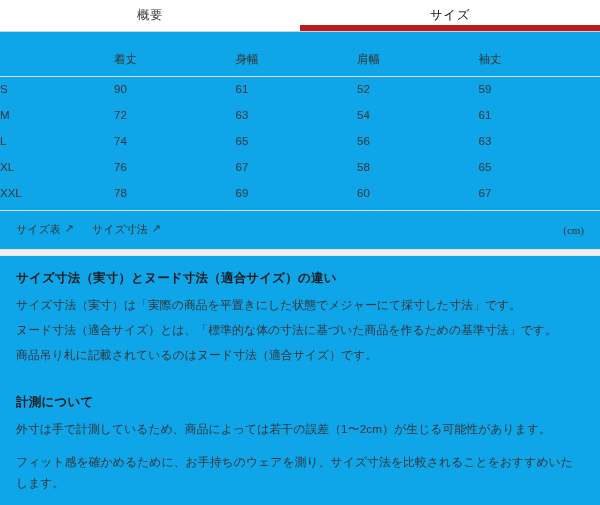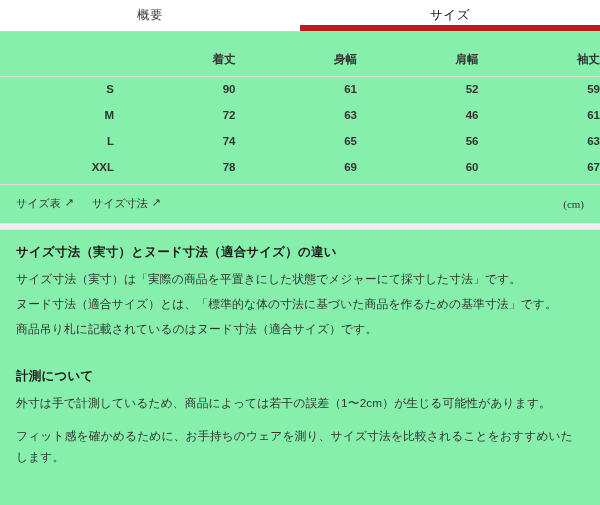--- a/index.html
+++ b/index.html
@@ -12,21 +12,21 @@
     height: 505px;
     background: #ffffff;
     font-family: "Liberation Sans", sans-serif;
     color: #222222;
     overflow: hidden;
   }
   .page {
     width: 600px;
     height: 505px;
     position: relative;
-    background: #86efac;
+    background: #0ea5e9;
   }
 
   
   .tabs {
     display: flex;
     width: 100%;
     height: 32px;
     border-bottom: 1px solid #cfcfcf;
   }
   .tab {
@@ -50,22 +50,22 @@
     padding: 0;
   }
   table.size-table {
     width: 100%;
     border-collapse: collapse;
     margin-top: 14px;
   }
   table.size-table th,
   table.size-table td {
     font-size: 11.5px;
-    font-weight: bold;
-    text-align: right;
+    font-weight: normal;
+    text-align: left;
     color: #333333;
     padding: 0;
     height: 26px;
     vertical-align: middle;
   }
   table.size-table thead th {
     font-size: 11.5px;
     color: #333333;
     height: 30px;
     padding-bottom: 2px;
@@ -187,31 +187,38 @@
           <td class="row-label">S</td>
           <td>90</td>
           <td>61</td>
           <td>52</td>
           <td>59</td>
         </tr>
         <tr>
           <td class="row-label">M</td>
           <td>72</td>
           <td>63</td>
-          <td>46</td>
+          <td>54</td>
           <td>61</td>
         </tr>
         <tr>
           <td class="row-label">L</td>
           <td>74</td>
           <td>65</td>
           <td>56</td>
           <td>63</td>
         </tr>
         <tr>
+          <td class="row-label">XL</td>
+          <td>76</td>
+          <td>67</td>
+          <td>58</td>
+          <td>65</td>
+        </tr>
+        <tr>
           <td class="row-label">XXL</td>
           <td>78</td>
           <td>69</td>
           <td>60</td>
           <td>67</td>
         </tr>
       </tbody>
     </table>
     <div class="table-bottom-rule"></div>
   </div>

